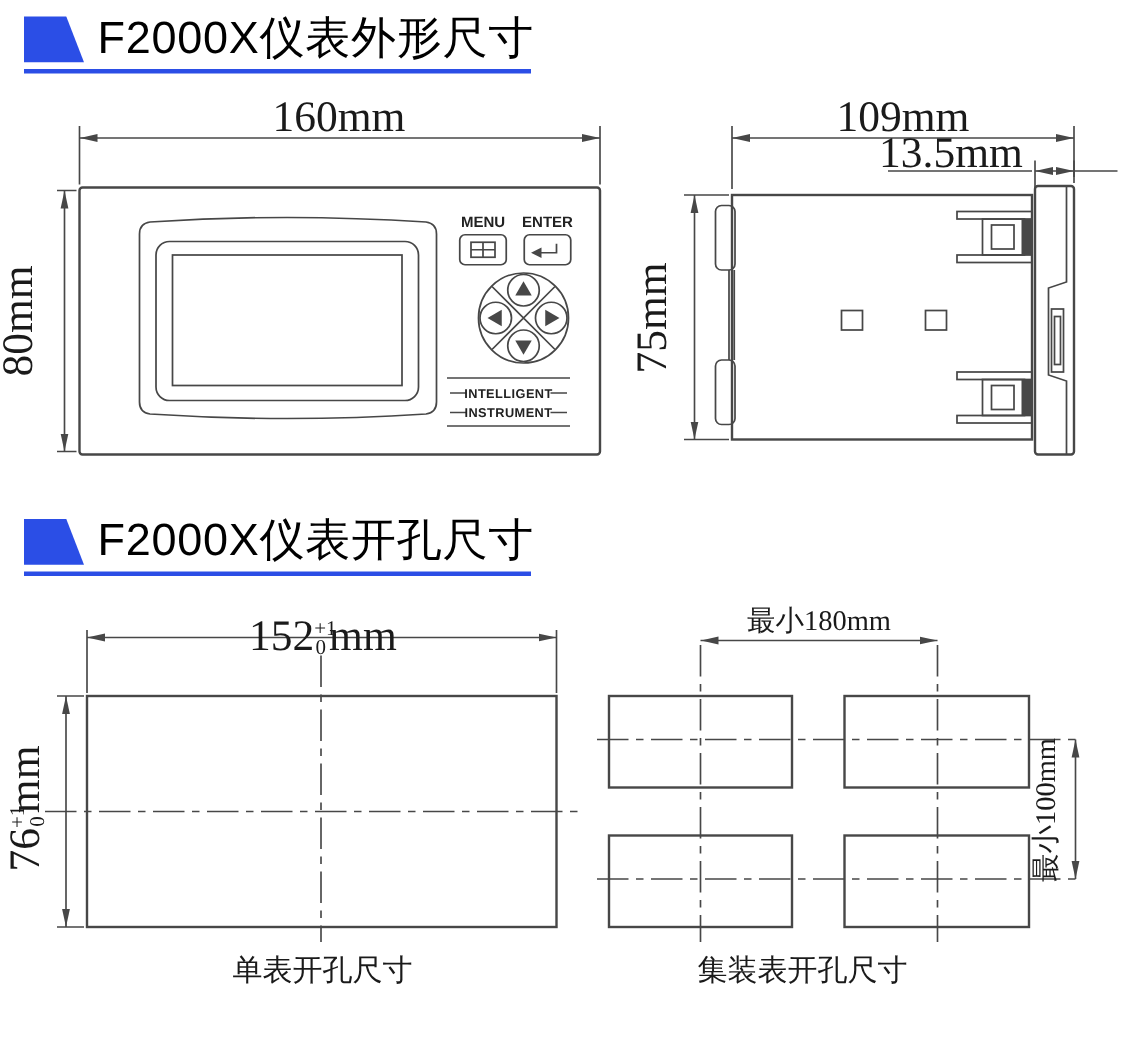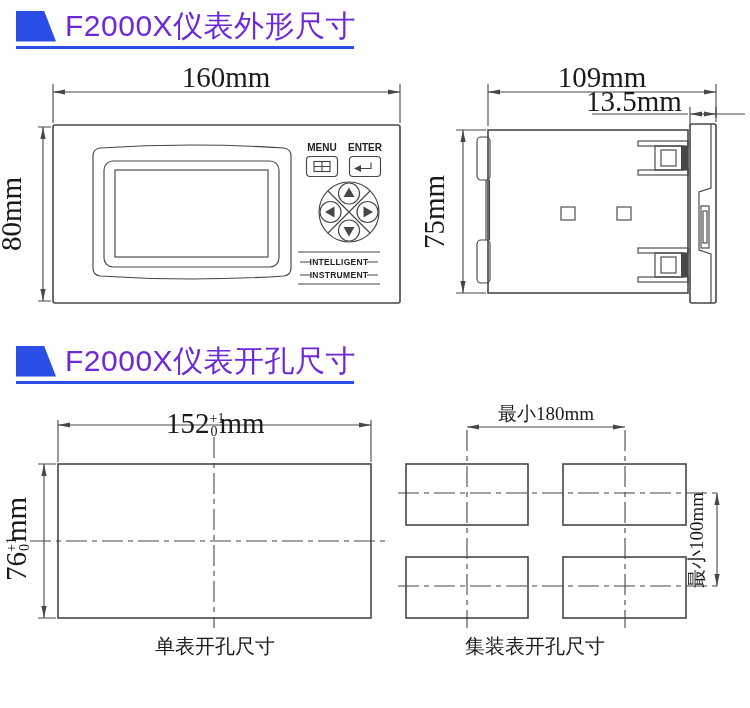--- a/index.html
+++ b/index.html
@@ -5,21 +5,21 @@
   :root { --accent:#2b4ee6; --line:#474747; --text:#1a1a1a; }
   html,body { margin:0; padding:0; background:#ffffff; }
   .canvas { position:relative; width:750px; height:708px; background:#fff;
             font-family:"Liberation Sans", sans-serif; overflow:hidden; }
 
   .sec-title { position:absolute; left:16px; width:338px; display:flex;
                align-items:center; gap:9px; padding-bottom:3px;
                border-bottom:3px solid var(--accent); }
   .marker { width:40px; height:31px; background:var(--accent); flex:0 0 auto;
             clip-path:polygon(0 0, 70% 0, 100% 100%, 0 100%); }
-  .title-text { font-size:30px; line-height:34px; font-weight:500; color:#6d28d9;
+  .title-text { font-size:30px; line-height:34px; font-weight:500; color:#000000;
                 white-space:nowrap; letter-spacing:0.5px;
                 font-family:"Liberation Sans", sans-serif; }
 
   svg.diagram { position:absolute; left:0; top:0; }
 
   .ol      { stroke:var(--line); stroke-width:1.6; fill:none; }
   .ol-thin { stroke:var(--line); stroke-width:1.15; fill:none; }
   .dln     { stroke:var(--line); stroke-width:1.1; fill:none; }
   .cln     { stroke:var(--line); stroke-width:1.1; fill:none; stroke-dasharray:21 5 5 5; }
   .dark    { fill:var(--line); stroke:none; }

